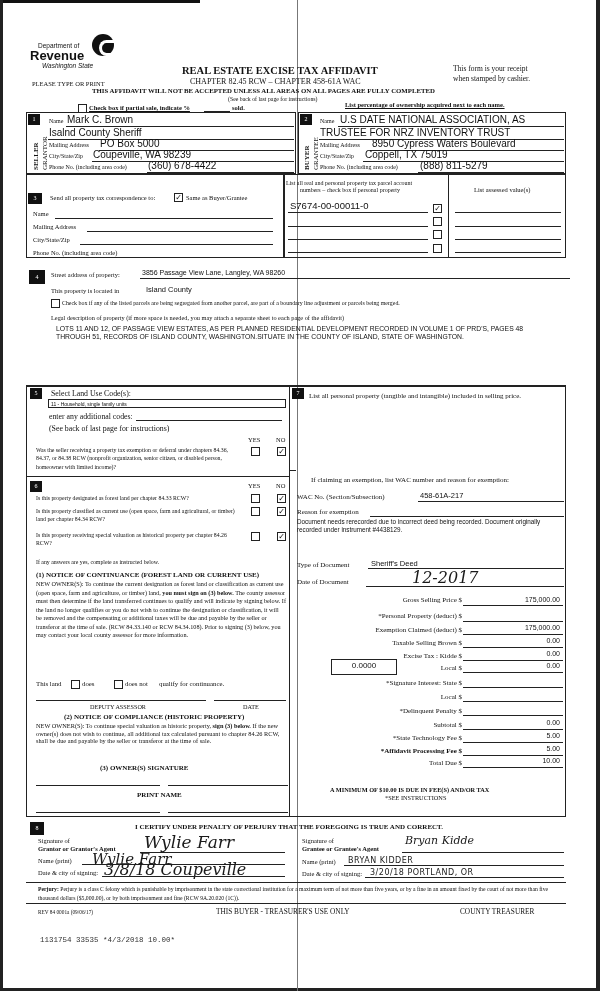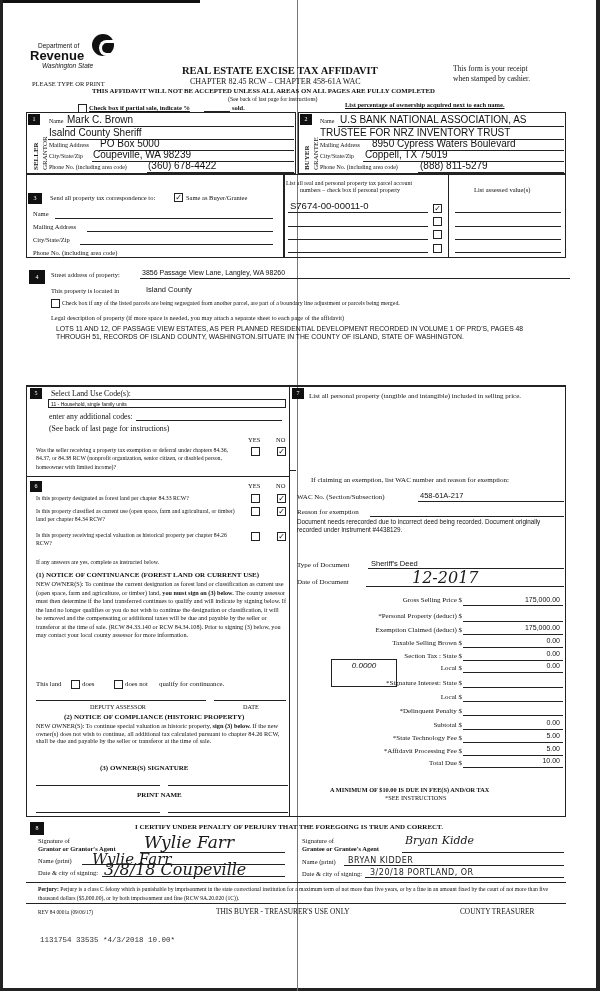--- a/index.html
+++ b/index.html
@@ -73,21 +73,21 @@
 <div class="uline" style="left:92px;top:161px;width:202px;"></div>
 <div class="lbl" style="left:49px;top:164px;font-size:6px;">Phone No. (including area code)</div>
 <div class="val" style="left:148px;top:160px;">(360) 678-4422</div>
 <div class="uline" style="left:147px;top:172px;width:147px;"></div>
 
 <div class="box" style="left:298px;top:112px;width:268px;height:62px;"></div>
 <div class="secnum" style="left:300px;top:114px;">2</div>
 <div class="vert b" style="left:303px;top:170px;">BUYER</div>
 <div class="vert" style="left:312px;top:170px;">GRANTEE</div>
 <div class="lbl" style="left:320px;top:118px;font-size:6px;">Name</div>
-<div class="val" style="left:340px;top:114px;">U.S BANK NATIONAL ASSOCIATION, AS</div>
+<div class="val" style="left:340px;top:114px;">U.S DATE NATIONAL ASSOCIATION, AS</div>
 <div class="uline" style="left:338px;top:126px;width:226px;"></div>
 <div class="val" style="left:320px;top:127px;">TRUSTEE FOR NRZ INVENTORY TRUST</div>
 <div class="uline" style="left:319px;top:139px;width:245px;"></div>
 <div class="lbl" style="left:320px;top:142px;font-size:6px;">Mailing Address</div>
 <div class="val" style="left:372px;top:138px;">8950 Cypress Waters Boulevard</div>
 <div class="uline" style="left:370px;top:150px;width:194px;"></div>
 <div class="lbl" style="left:320px;top:153px;font-size:6px;">City/State/Zip</div>
 <div class="val" style="left:365px;top:149px;">Coppell, TX 75019</div>
 <div class="uline" style="left:363px;top:161px;width:201px;"></div>
 <div class="lbl" style="left:320px;top:164px;font-size:6px;">Phone No. (including area code)</div>
@@ -235,25 +235,25 @@
   <div class="uline" style="left:463px;top:621px;width:100px;"></div>
 
   <div class="lbl" style="left:290px;top:626px;width:172px;text-align:right;font-size:7px;">Exemption Claimed (deduct) $</div>
   <div class="amt" style="left:430px;top:624px;">175,000.00</div>
   <div class="uline" style="left:463px;top:634px;width:100px;"></div>
 
   <div class="lbl" style="left:290px;top:639px;width:172px;text-align:right;font-size:7px;">Taxable Selling Brown $</div>
   <div class="amt" style="left:430px;top:637px;">0.00</div>
   <div class="uline" style="left:463px;top:647px;width:100px;"></div>
 
-  <div class="lbl" style="left:290px;top:652px;width:172px;text-align:right;font-size:7px;">Section Tax : State $</div>
+  <div class="lbl" style="left:290px;top:652px;width:172px;text-align:right;font-size:7px;">Excise Tax : Kidde $</div>
   <div class="amt" style="left:430px;top:650px;">0.00</div>
   <div class="uline" style="left:463px;top:660px;width:100px;"></div>
 
-  <div class="box sans" style="left:331px;top:659px;width:66px;height:28px;font-size:8px;text-align:center;line-height:11px;font-style:italic;">0.0000</div>
+  <div class="box sans" style="left:331px;top:659px;width:66px;height:16px;font-size:8px;text-align:center;line-height:11px;">0.0000</div>
   <div class="lbl" style="left:290px;top:664px;width:172px;text-align:right;font-size:7px;">Local $</div>
   <div class="amt" style="left:430px;top:662px;">0.00</div>
   <div class="uline" style="left:463px;top:672px;width:100px;"></div>
 
   <div class="lbl" style="left:290px;top:679px;width:172px;text-align:right;font-size:7px;">*Signature Interest: State $</div>
   <div class="amt" style="left:430px;top:677px;"></div>
   <div class="uline" style="left:463px;top:687px;width:100px;"></div>
 
   <div class="lbl" style="left:290px;top:693px;width:172px;text-align:right;font-size:7px;">Local $</div>
   <div class="amt" style="left:430px;top:691px;"></div>
@@ -264,21 +264,21 @@
   <div class="uline" style="left:463px;top:715px;width:100px;"></div>
 
   <div class="lbl" style="left:290px;top:721px;width:172px;text-align:right;font-size:7px;">Subtotal $</div>
   <div class="amt" style="left:430px;top:719px;">0.00</div>
   <div class="uline" style="left:463px;top:729px;width:100px;"></div>
 
   <div class="lbl" style="left:290px;top:734px;width:172px;text-align:right;font-size:7px;">*State Technology Fee $</div>
   <div class="amt" style="left:430px;top:732px;">5.00</div>
   <div class="uline" style="left:463px;top:742px;width:100px;"></div>
 
-  <div class="lbl" style="left:290px;top:747px;width:172px;text-align:right;font-size:7px;">*Affidavit Processing Fee $</div>
+  <div class="lbl" style="left:290px;top:747px;width:172px;text-align:right;font-size:7px;font-weight:bold;">*Affidavit Processing Fee $</div>
   <div class="amt" style="left:430px;top:745px;">5.00</div>
   <div class="uline" style="left:463px;top:755px;width:100px;"></div>
 
   <div class="lbl" style="left:290px;top:759px;width:172px;text-align:right;font-size:7px;">Total Due $</div>
   <div class="amt" style="left:430px;top:757px;">10.00</div>
   <div class="uline" style="left:463px;top:767px;width:100px;"></div>
 </div>
 <div class="lbl b" style="left:330px;top:786px;font-size:6.3px;">A MINIMUM OF $10.00 IS DUE IN FEE(S) AND/OR TAX</div>
 <div class="lbl" style="left:385px;top:794px;font-size:6.3px;">*SEE INSTRUCTIONS</div>
 

